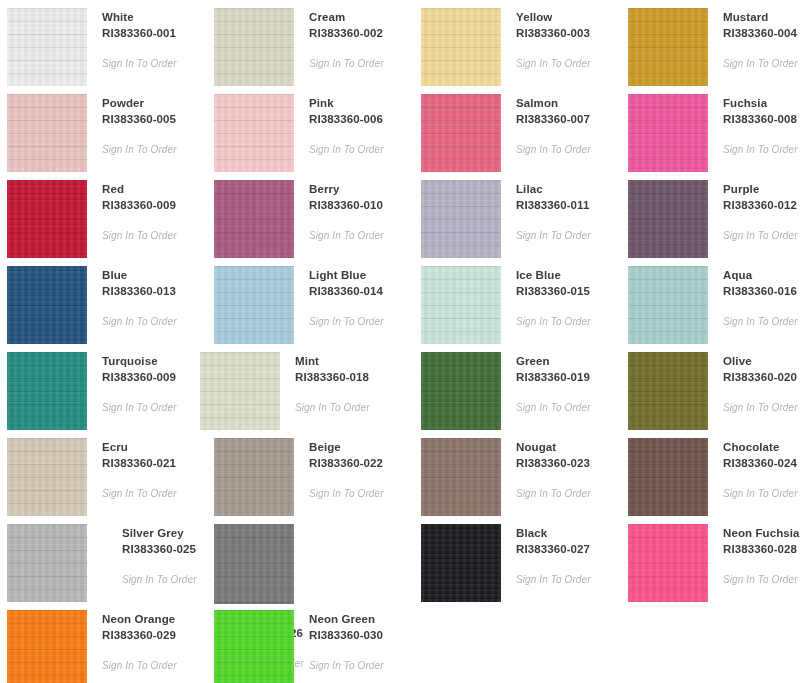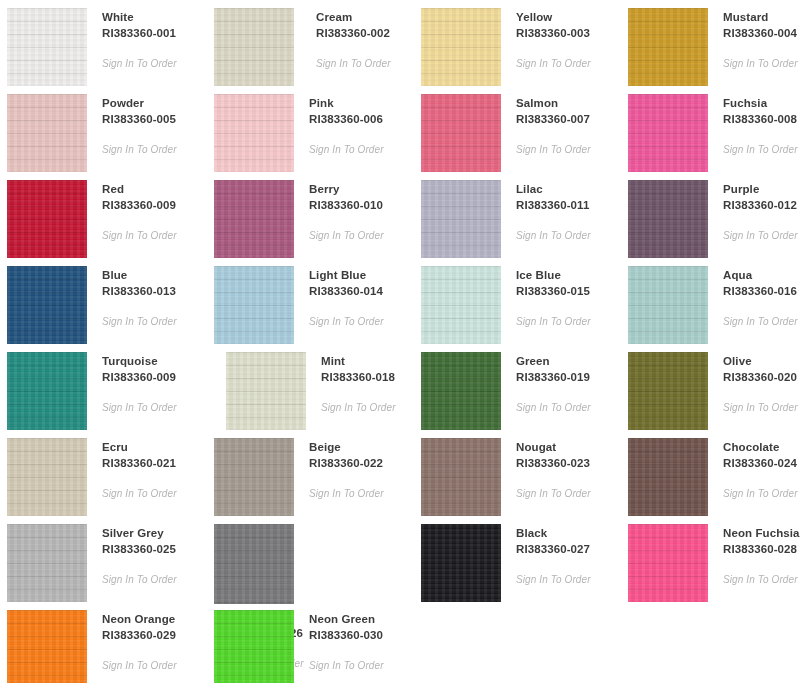--- a/index.html
+++ b/index.html
@@ -111,21 +111,21 @@
 
 <div id="swatch-grid">
     <div class="swatch-card" style="left: 7px; top: 4px;">
       <div class="swatch-chip" style="background-color: rgb(239, 238, 236);"></div>
       <div class="swatch-info">
         <div class="swatch-name">White</div>
         <div class="swatch-code">RI383360-001</div>
         <div class="swatch-order">Sign In To Order</div>
       </div>
     </div>
-    <div class="swatch-card" style="left: 214px; top: 4px; gap: 7px;">
+    <div class="swatch-card" style="left: 214px; top: 4px;">
       <div class="swatch-chip" style="background-color: rgb(221, 217, 198);"></div>
       <div class="swatch-info">
         <div class="swatch-name">Cream</div>
         <div class="swatch-code">RI383360-002</div>
         <div class="swatch-order">Sign In To Order</div>
       </div>
     </div>
     <div class="swatch-card" style="left: 421px; top: 4px;">
       <div class="swatch-chip" style="background-color: rgb(243, 220, 152);"></div>
       <div class="swatch-info">
@@ -239,21 +239,21 @@
       </div>
     </div>
     <div class="swatch-card" style="left: 7px; top: 348px;">
       <div class="swatch-chip" style="background-color: rgb(31, 139, 127);"></div>
       <div class="swatch-info">
         <div class="swatch-name">Turquoise</div>
         <div class="swatch-code">RI383360-009</div>
         <div class="swatch-order">Sign In To Order</div>
       </div>
     </div>
-    <div class="swatch-card" style="left: 226px; top: 348px;">
+    <div class="swatch-card" style="left: 200px; top: 348px;">
       <div class="swatch-chip" style="background-color: rgb(223, 225, 205);"></div>
       <div class="swatch-info">
         <div class="swatch-name">Mint</div>
         <div class="swatch-code">RI383360-018</div>
         <div class="swatch-order">Sign In To Order</div>
       </div>
     </div>
     <div class="swatch-card" style="left: 421px; top: 348px;">
       <div class="swatch-chip" style="background-color: rgb(61, 107, 51);"></div>
       <div class="swatch-info">
@@ -295,21 +295,21 @@
       </div>
     </div>
     <div class="swatch-card" style="left: 628px; top: 434px;">
       <div class="swatch-chip" style="background-color: rgb(109, 81, 73);"></div>
       <div class="swatch-info">
         <div class="swatch-name">Chocolate</div>
         <div class="swatch-code">RI383360-024</div>
         <div class="swatch-order">Sign In To Order</div>
       </div>
     </div>
-    <div class="swatch-card" style="left: 7px; top: 520px;">
+    <div class="swatch-card" style="left: 7px; top: 520px; gap: 20px;">
       <div class="swatch-chip" style="background-color: rgb(183, 183, 183);"></div>
       <div class="swatch-info">
         <div class="swatch-name">Silver Grey</div>
         <div class="swatch-code">RI383360-025</div>
         <div class="swatch-order">Sign In To Order</div>
       </div>
     </div>
     <div class="swatch-card" style="left: 214px; top: 520px; flex-direction: column;">
       <div class="swatch-chip" style="background-color: rgb(119, 119, 122);"></div>
       <div class="swatch-info">

